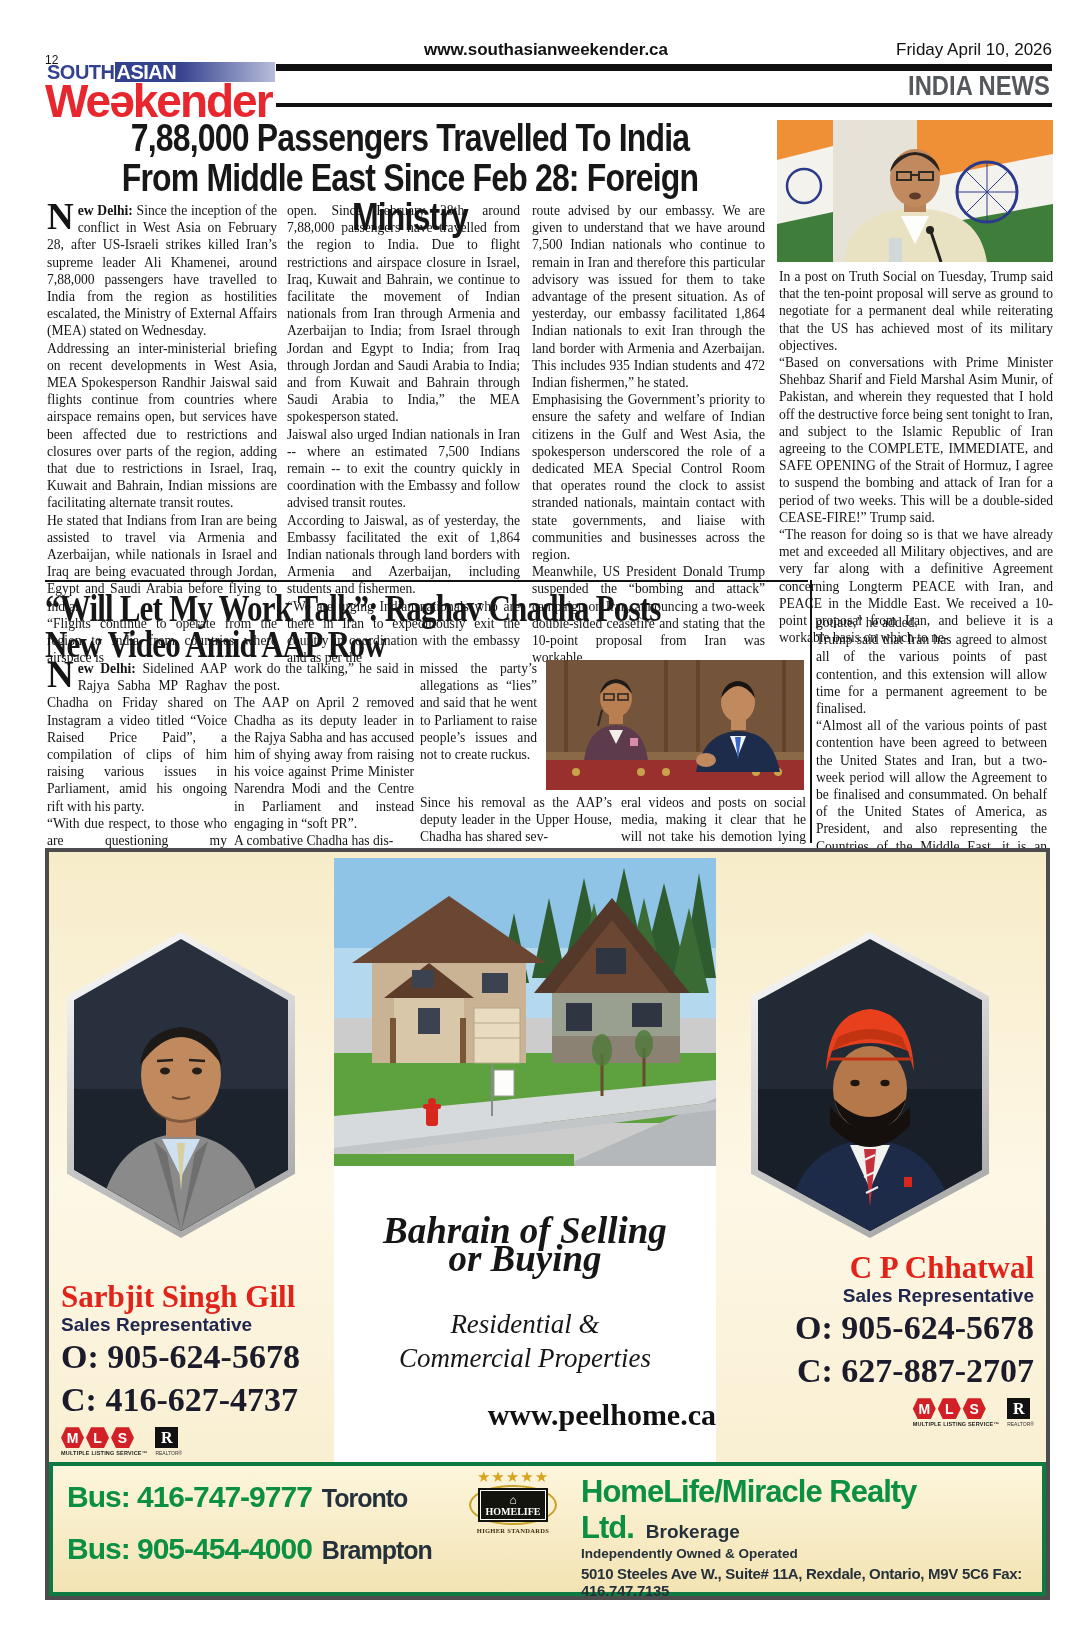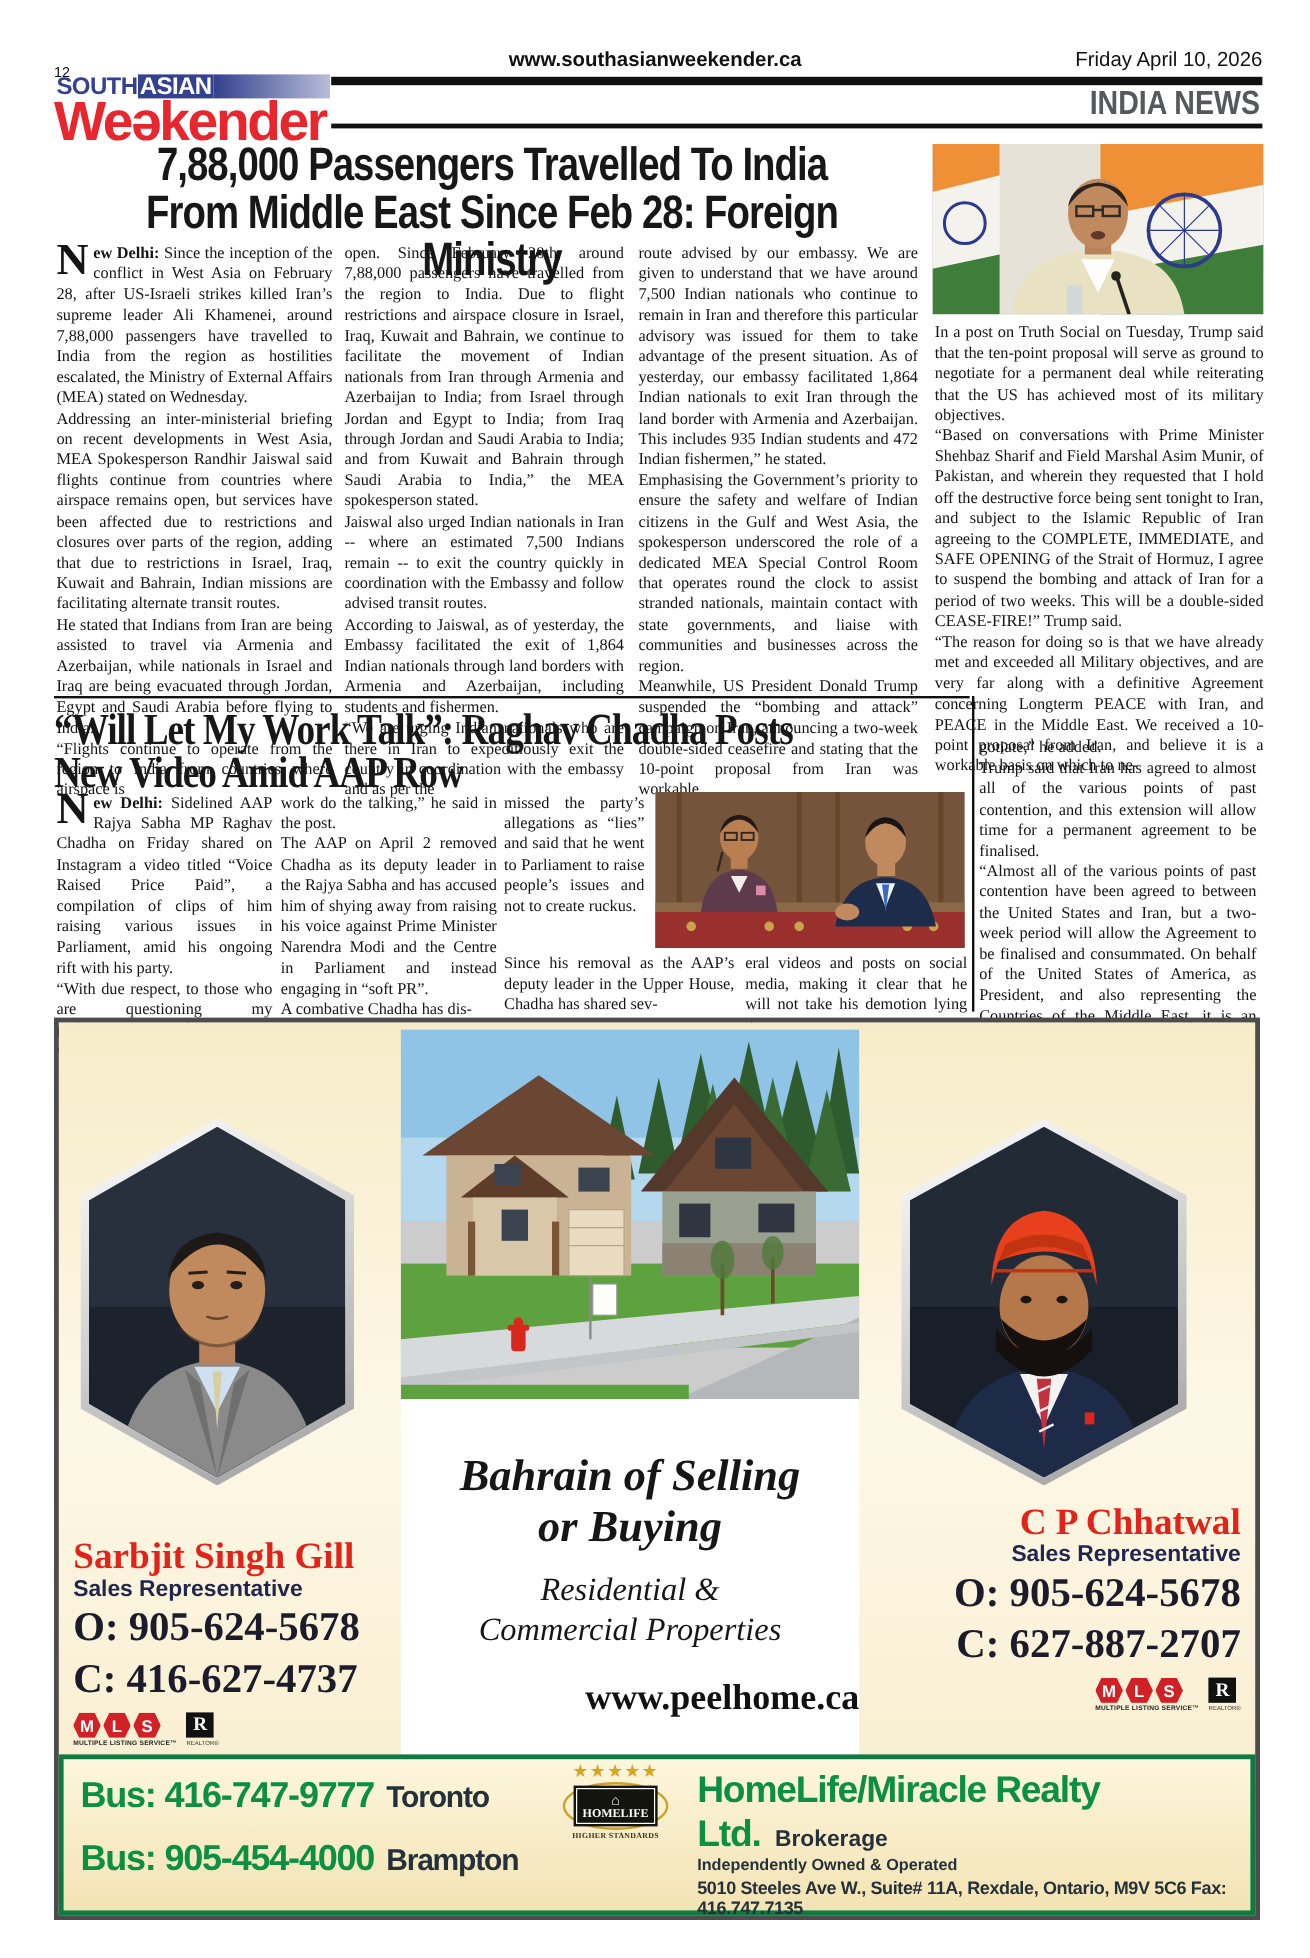--- a/index.html
+++ b/index.html
@@ -281,21 +281,21 @@
           </g>
         <g fill="#4f7a3a" opacity="0.8">
             <ellipse cx="268" cy="192" rx="10" ry="16"></ellipse>
             <ellipse cx="310" cy="186" rx="9" ry="14"></ellipse>
           </g>
       </svg>
     </div>
 
     <div class="abs adwhite">
       <div class="abs ad-think" style="top:44px;">Bahrain of Selling</div>
-      <div class="abs ad-think" style="top:86px;">or Buying</div>
+      <div class="abs ad-think" style="top:72px;">or Buying</div>
       <div class="abs ad-resi" style="top:142px;">Residential &amp;</div>
       <div class="abs ad-resi" style="top:176px;">Commercial Properties</div>
       <div class="abs ad-site" style="top:232px;">www.peelhome.ca</div>
     </div>
 
     <div class="abs hexo" style="left:18px;top:80px;">
       <div class="hexi">
         <svg width="214" height="292" viewBox="0 0 214 292">
           <rect width="214" height="292" fill="#27303c"></rect>
           <rect y="150" width="214" height="142" fill="#1c232d"></rect>

